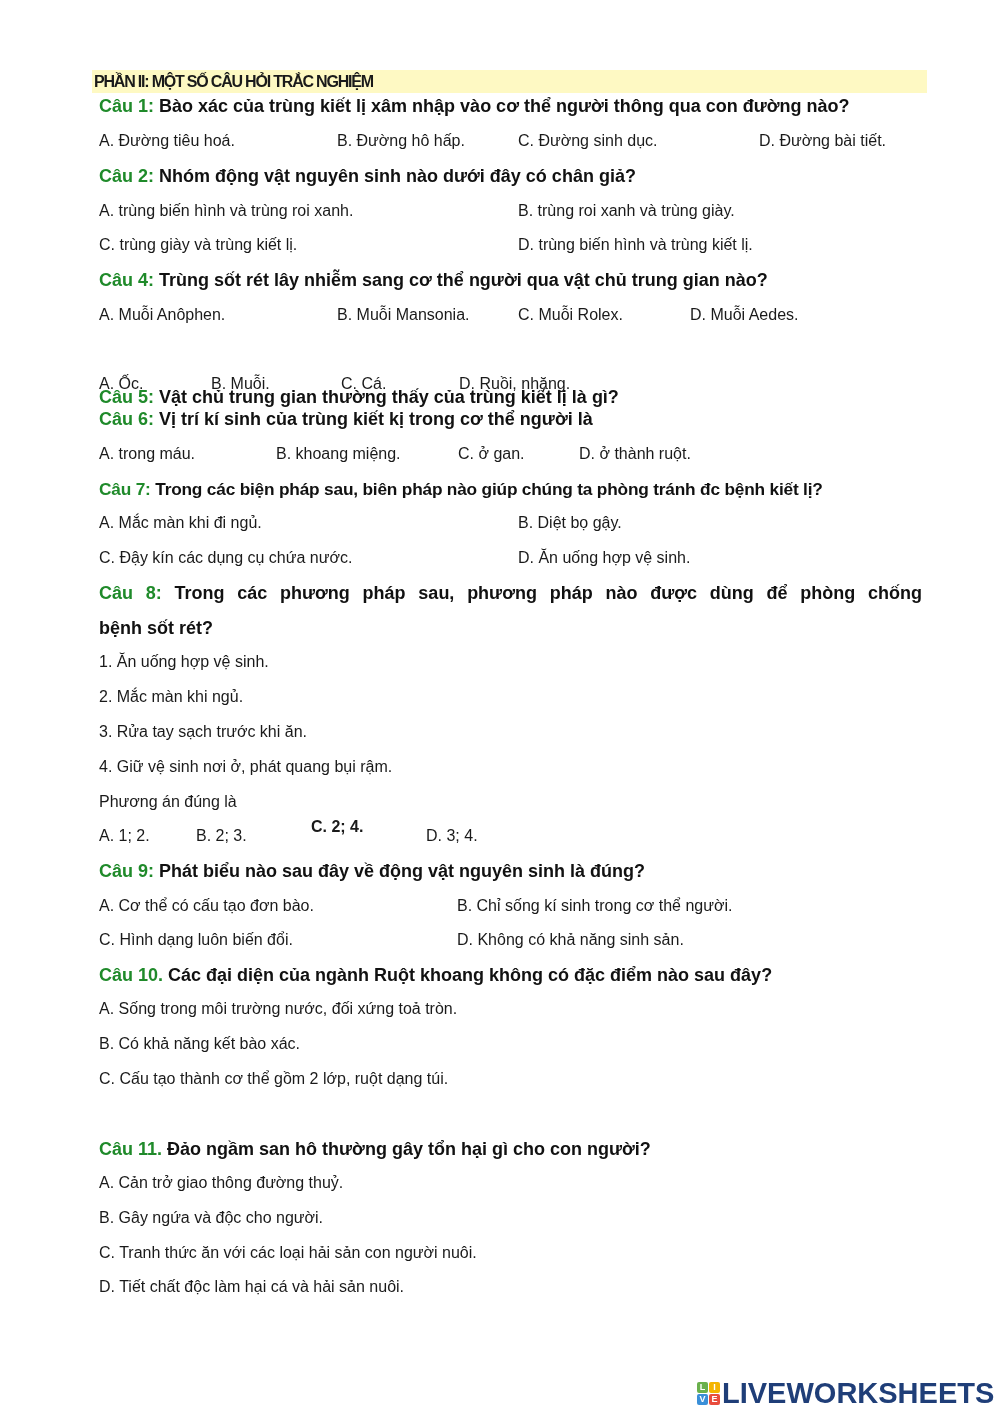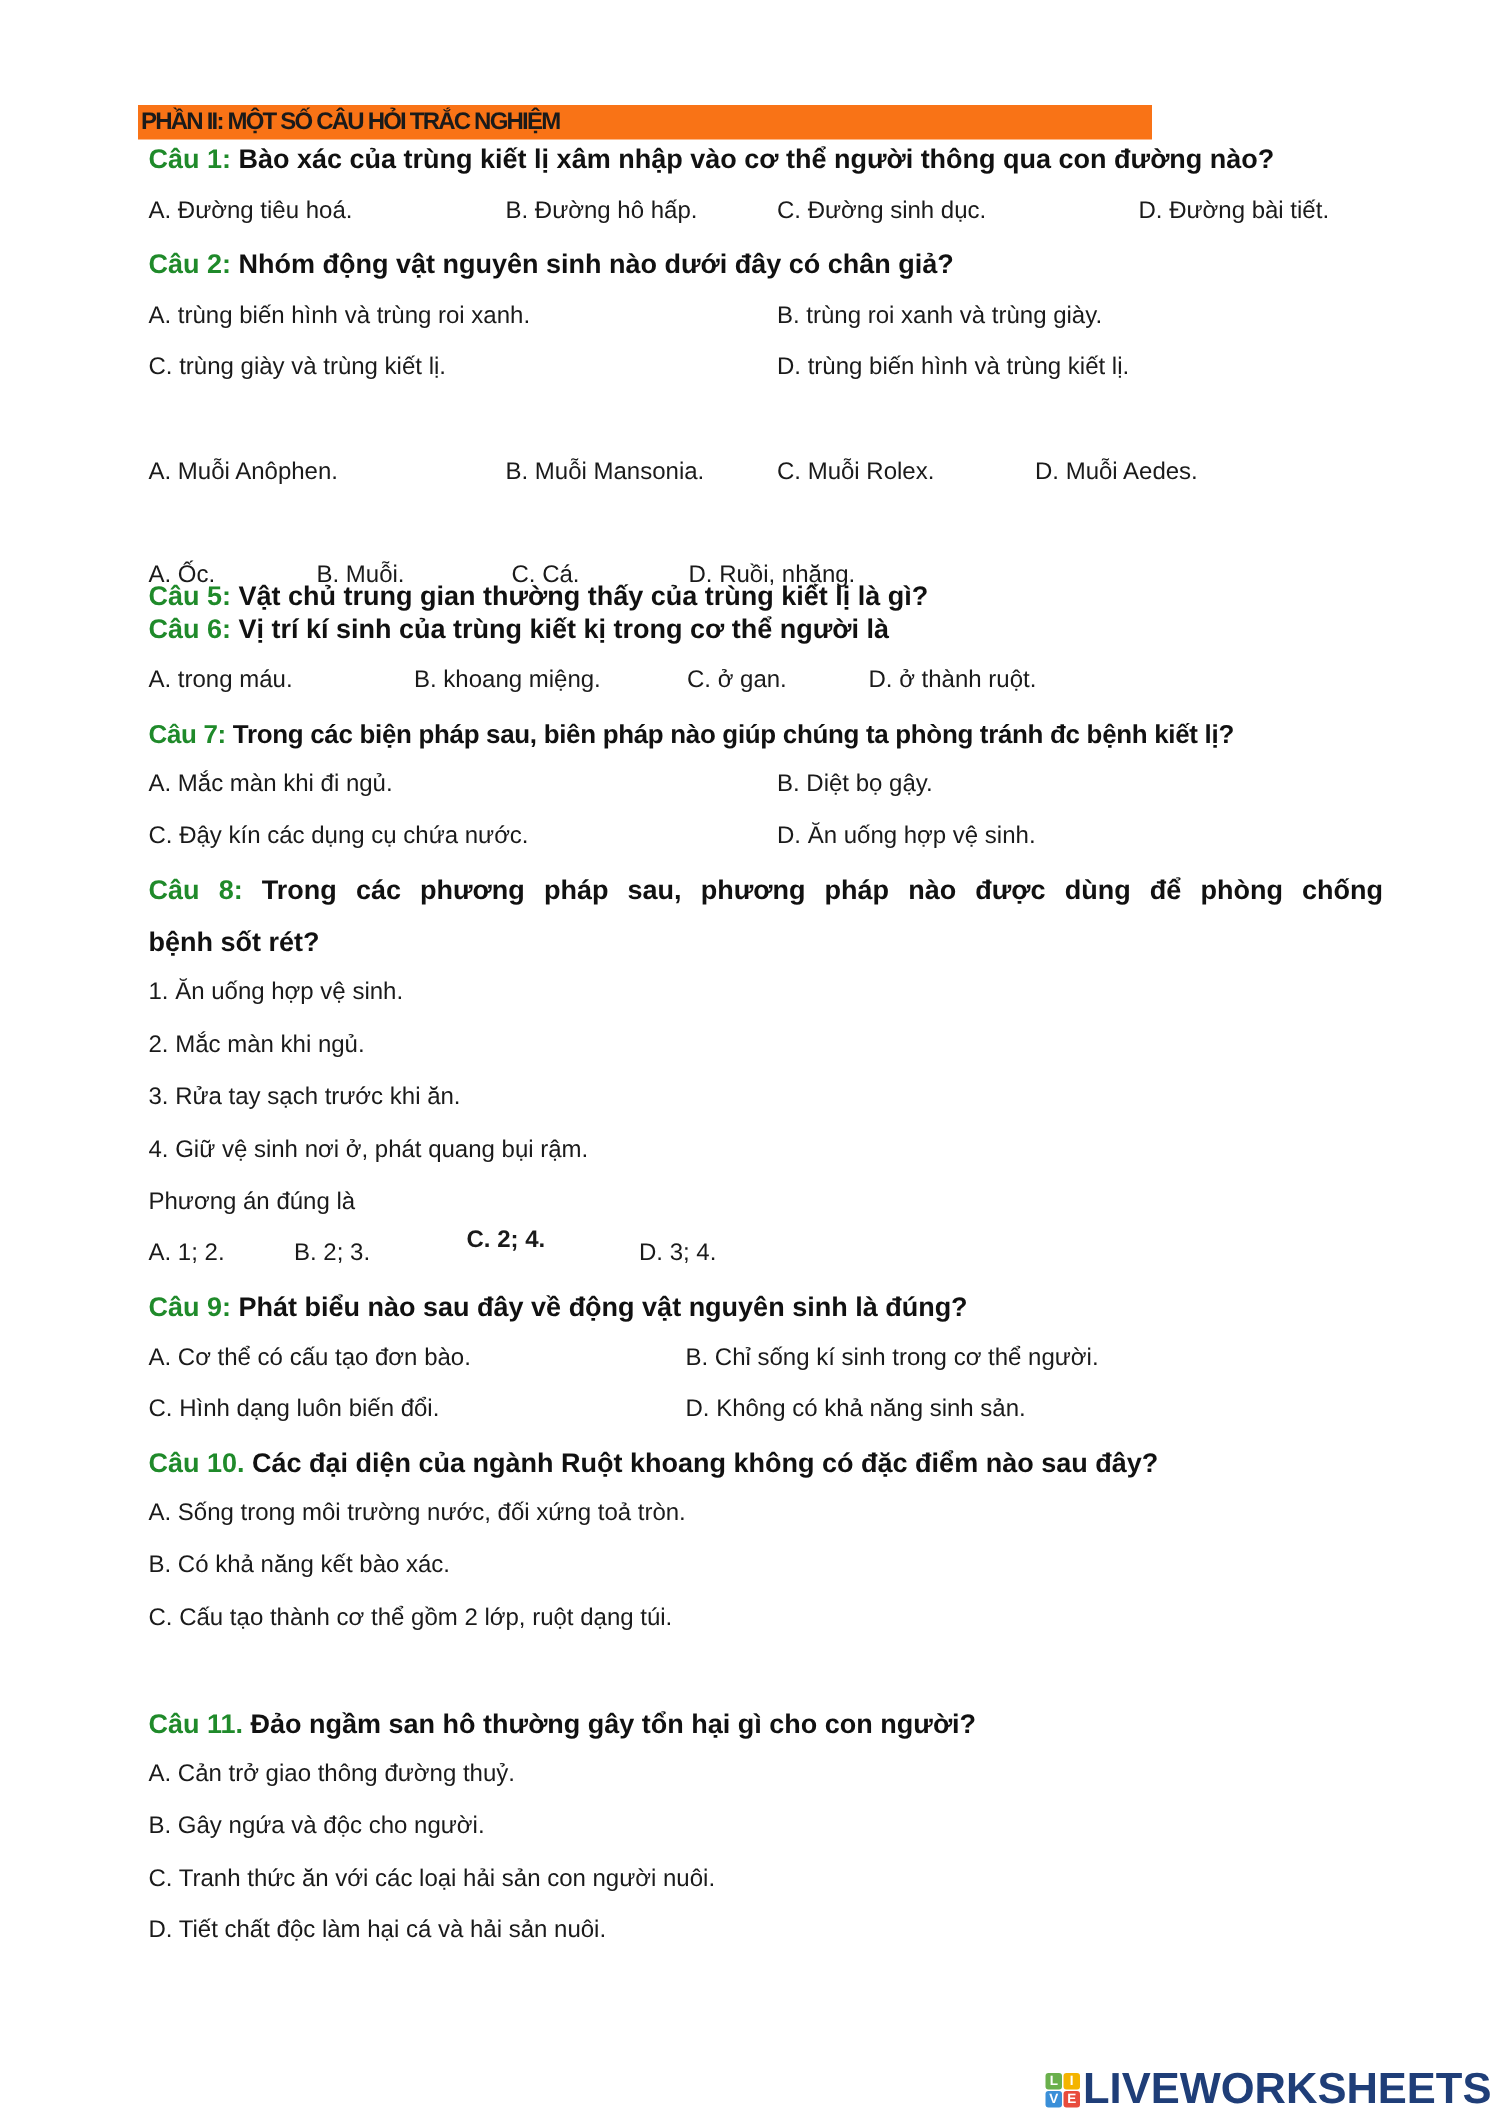--- a/index.html
+++ b/index.html
@@ -2,22 +2,22 @@
 <html><head>
   <meta charset="utf-8">
   <style>
     html, body { margin: 0; padding: 0; background: #ffffff; }
     body {
       width: 1000px; height: 1413px; position: relative; overflow: hidden;
       font-family: "Liberation Sans", sans-serif; color: #1a1a1a;
     }
     .page { position: absolute; left: 0; top: 0; width: 1000px; height: 1413px; }
     .header-bar {
-      position: absolute; left: 92px; top: 70px; width: 676px; height: 23px;
-      background: #f97316;
+      position: absolute; left: 92px; top: 70px; width: 835px; height: 23px;
+      background: #fef9c3;
     }
     .header-bar span {
       position: absolute; left: 2px; top: 3px;
       font-family: "Liberation Sans", sans-serif; font-weight: bold;
       font-size: 16px; letter-spacing: -1.2px; color: #1a1a1a;
     }
     .line {
       position: absolute; left: 99px; font-size: 18px; white-space: nowrap;
       line-height: 22px;
     }
@@ -59,20 +59,23 @@
   <div class="opt" style="left:759px; top:130px;">D. Đường bài tiết.</div>
 
   <div class="line q" style="top:165px;">
     <span class="num">Câu 2:</span><span> Nhóm động vật nguyên sinh nào dưới đây có chân giả?</span>
   </div>
   <div class="opt" style="left:99px; top:200px;">A. trùng biến hình và trùng roi xanh.</div>
   <div class="opt" style="left:518px; top:200px;">B. trùng roi xanh và trùng giày.</div>
   <div class="opt" style="left:99px; top:234px;">C. trùng giày và trùng kiết lị.</div>
   <div class="opt" style="left:518px; top:234px;">D. trùng biến hình và trùng kiết lị.</div>
 
+  <div class="line q" style="top:269px;">
+    <span class="num">Câu 4:</span><span> Trùng sốt rét lây nhiễm sang cơ thể người qua vật chủ trung gian nào?</span>
+  </div>
   <div class="opt" style="left:99px; top:304px;">A. Muỗi Anôphen.</div>
   <div class="opt" style="left:337px; top:304px;">B. Muỗi Mansonia.</div>
   <div class="opt" style="left:518px; top:304px;">C. Muỗi Rolex.</div>
   <div class="opt" style="left:690px; top:304px;">D. Muỗi Aedes.</div>
 
   <div class="line q" style="top:339px;margin-top:47px;">
     <span class="num">Câu 5:</span><span> Vật chủ trung gian thường thấy của trùng kiết lị là gì?</span>
   </div>
   <div class="opt" style="left:99px; top:373px;">A. Ốc.</div>
   <div class="opt" style="left:211px; top:373px;">B. Muỗi.</div>

